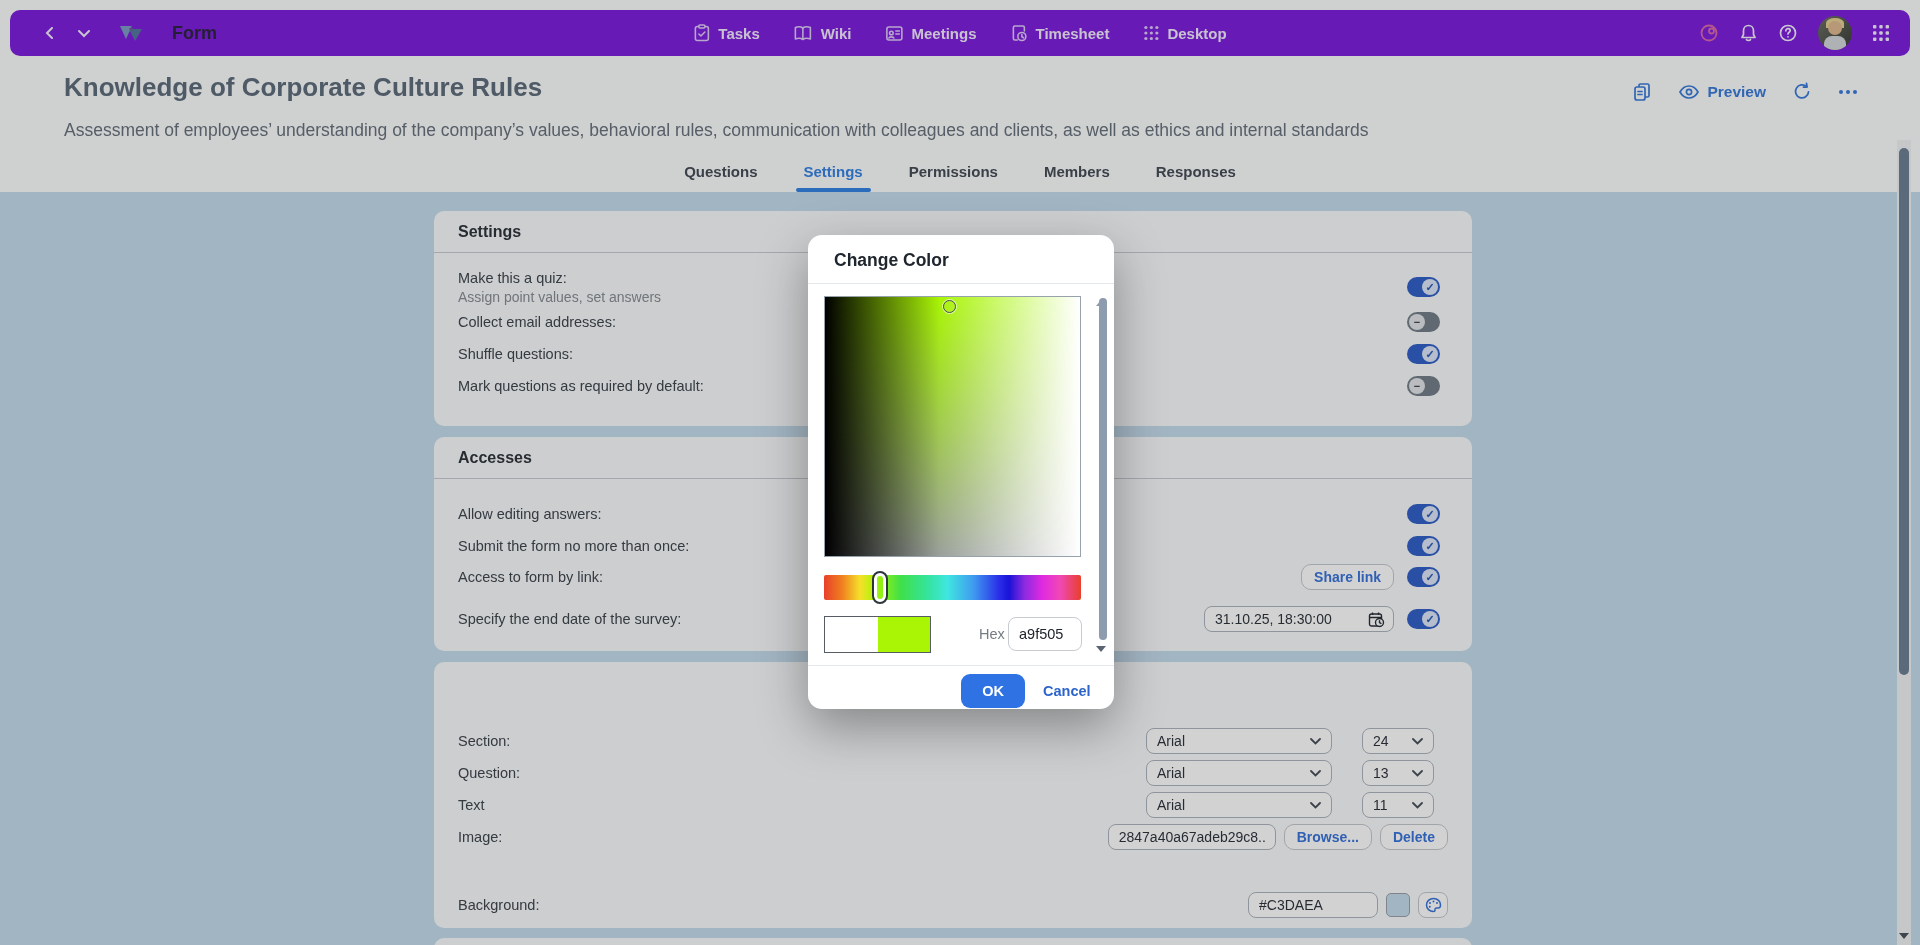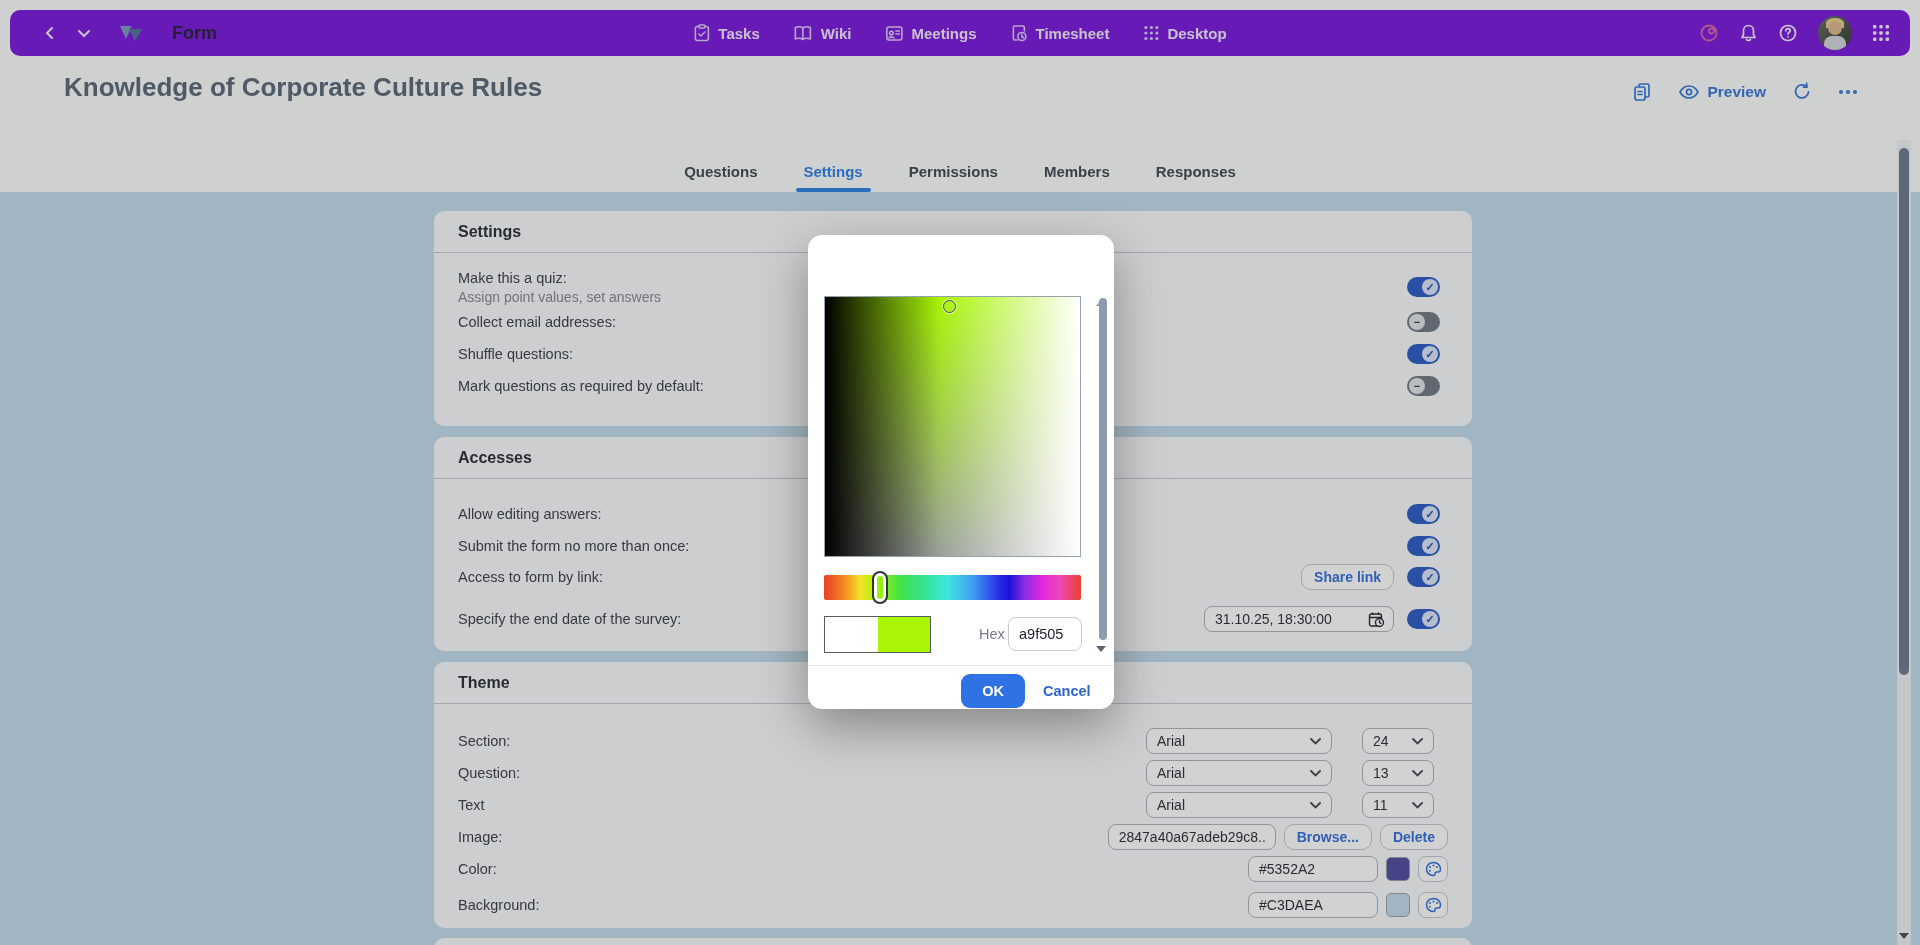--- a/index.html
+++ b/index.html
@@ -233,20 +233,21 @@
             <rect x="1" y="13.6" width="3.4" height="3.4" rx="1"></rect>
             <rect x="7.3" y="13.6" width="3.4" height="3.4" rx="1"></rect>
             <rect x="13.6" y="13.6" width="3.4" height="3.4" rx="1"></rect>
           </svg>
       </span>
     </div>
   </div>
 
   <div class="header-band">
     <div class="page-title">Knowledge of Corporate Culture Rules</div>
+    <div class="page-subtitle">Assessment of employees’ understanding of the company’s values, behavioral rules, communication with colleagues and clients, as well as ethics and internal standards</div>
     <div class="header-actions">
       <span class="action">
         <svg width="20" height="20" viewBox="0 0 20 20" fill="none" stroke="currentColor" stroke-width="1.7">
             <rect x="3" y="5" width="10" height="13" rx="2"></rect>
             <path d="M7 5 L7 3.5 C7 2.7 7.7 2 8.5 2 L15.5 2 C16.3 2 17 2.7 17 3.5 L17 13.5 C17 14.3 16.3 15 15.5 15 L13 15"></path>
             <path d="M6 9.5 L10 9.5 M6 12.5 L10 12.5" stroke-linecap="round"></path>
           </svg>
       </span>
       <span class="action">
         <span>
@@ -349,21 +350,20 @@
               </svg>
           </span>
           <span class="toggle on">
               <span class="knob">✓</span>
             </span>
         </div>
       </div>
     </div>
 
     <div class="card" style="top:470px; height:266px;">
-      <div class="card-header">Theme</div>
 
       <div class="row" style="top:64px; height:30px;">
         <div class="lbl">Section:</div>
         <div class="row-right" style="gap:30px; margin-right:14px;">
           <div class="select" style="width:186px;">
             <span>Arial</span>
             <svg width="11" height="7" viewBox="0 0 11 7" fill="none" stroke="currentColor" stroke-width="1.8" stroke-linecap="round">
                 <path d="M1 1 L5.5 5.5 L10 1"></path>
               </svg>
           </div>
@@ -414,36 +414,20 @@
 
       <div class="row" style="top:160px; height:30px;">
         <div class="lbl">Image:</div>
         <div class="row-right" style="gap:8px;">
           <input class="text-input" style="width: 168px;" value="2847a40a67adeb29c8...">
           <button class="btn">Browse...</button>
           <button class="btn">Delete</button>
         </div>
       </div>
 
-      <div class="row" style="top:192px; height:30px;">
-        <div class="lbl">Color:</div>
-        <div class="row-right" style="gap:8px;">
-          <input class="text-input" style="width: 130px;" value="#5352A2">
-          <span class="swatch" style="background: rgb(83, 82, 162);"></span>
-          <span class="palette-btn">
-            <svg width="17" height="16" viewBox="0 0 17 16" fill="none" stroke="currentColor" stroke-width="1.5">
-                <path d="M8.5 1.5 C4.4 1.5 1.5 4.4 1.5 8 C1.5 11.6 4.4 14.5 8.5 14.5 C9.6 14.5 10.2 13.8 10 12.9 C9.8 11.8 10.5 11 11.6 11 L13.2 11 C14.5 11 15.5 10 15.5 8 C15.5 4.4 12.6 1.5 8.5 1.5 Z"></path>
-                <circle cx="5" cy="6" r="1" fill="currentColor" stroke="none"></circle>
-                <circle cx="8.5" cy="4.5" r="1" fill="currentColor" stroke="none"></circle>
-                <circle cx="12" cy="6" r="1" fill="currentColor" stroke="none"></circle>
-                <circle cx="4.8" cy="9.7" r="1" fill="currentColor" stroke="none"></circle>
-              </svg>
-          </span>
-        </div>
-      </div>
 
       <div class="row" style="top:228px; height:30px;">
         <div class="lbl">Background:</div>
         <div class="row-right" style="gap:8px;">
           <input class="text-input" style="width: 130px;" value="#C3DAEA">
           <span class="swatch" style="background: rgb(195, 218, 234);"></span>
           <span class="palette-btn">
             <svg width="17" height="16" viewBox="0 0 17 16" fill="none" stroke="currentColor" stroke-width="1.5">
                 <path d="M8.5 1.5 C4.4 1.5 1.5 4.4 1.5 8 C1.5 11.6 4.4 14.5 8.5 14.5 C9.6 14.5 10.2 13.8 10 12.9 C9.8 11.8 10.5 11 11.6 11 L13.2 11 C14.5 11 15.5 10 15.5 8 C15.5 4.4 12.6 1.5 8.5 1.5 Z"></path>
                 <circle cx="5" cy="6" r="1" fill="currentColor" stroke="none"></circle>
@@ -463,20 +447,21 @@
     <div class="pg-scroll-thumb"></div>
     <div class="pg-scroll-down">
         <span class="tri-down"></span>
       </div>
   </div>
 </div>
 
 <div class="dim-overlay"></div>
 
 <div class="modal">
+  <div class="modal-title">Change Color</div>
 
   <div class="sv-box">
     <div class="sv-desat"></div>
     <div class="sv-cursor"></div>
   </div>
 
   <div class="hue-bar">
     <div class="hue-handle"></div>
   </div>
 

